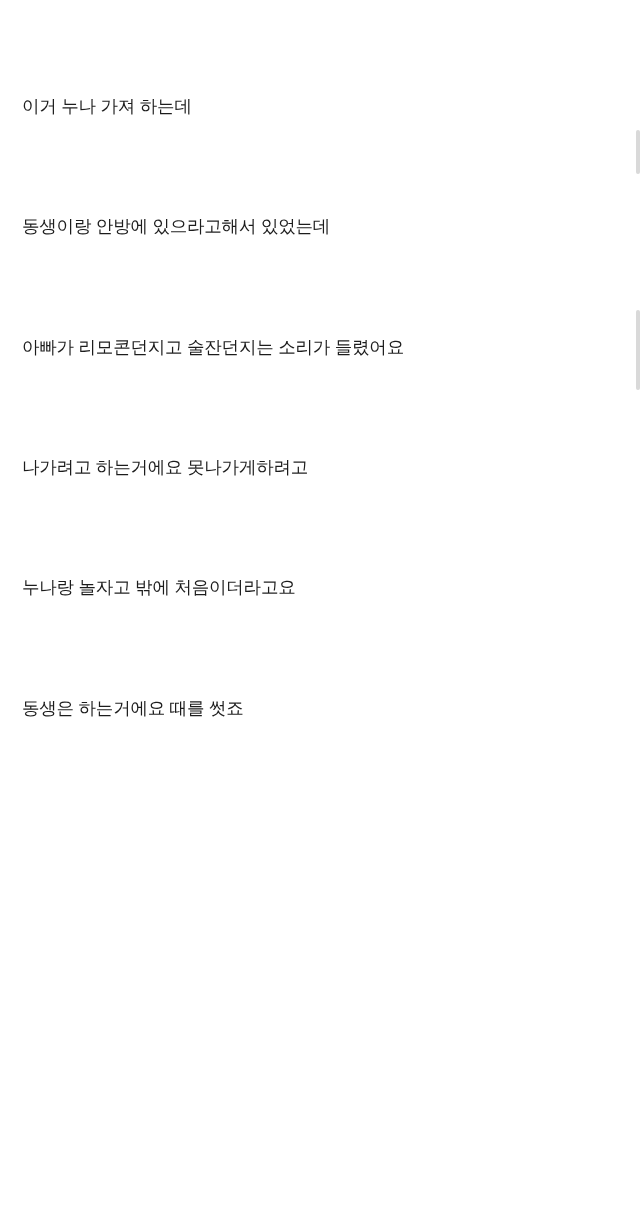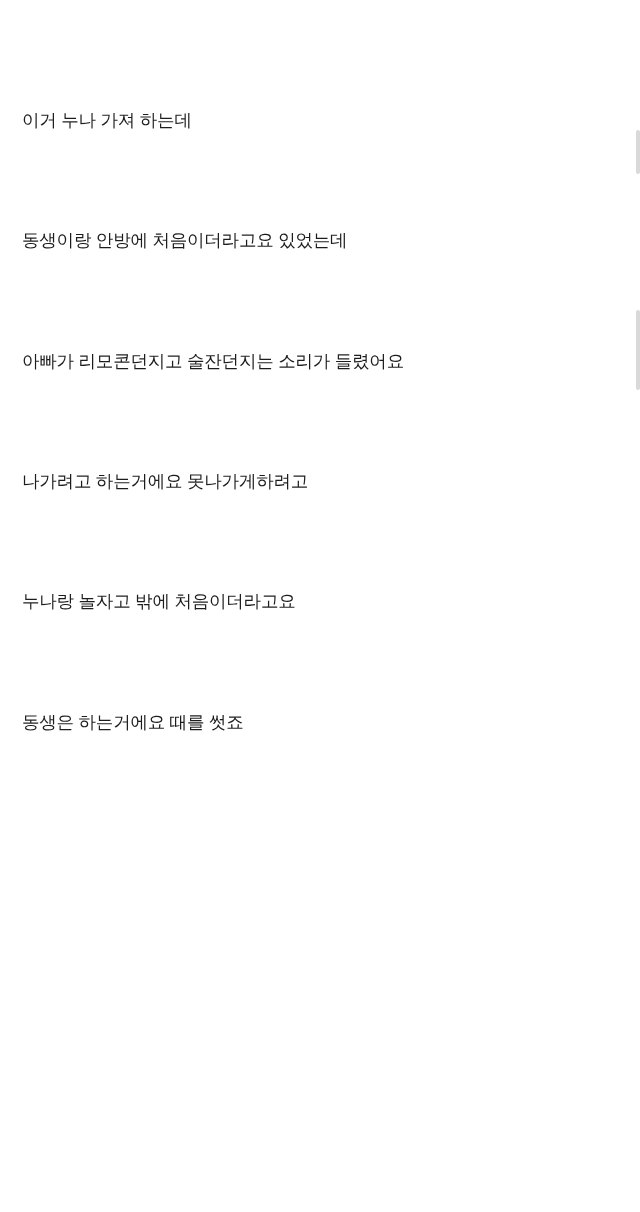--- a/index.html
+++ b/index.html
@@ -14,21 +14,21 @@
     color: #1b1b1b;
     position: relative;
     overflow: hidden;
   }
   #page {
     position: relative;
     width: 640px;
     height: 1212px;
     background: #ffffff;
     box-sizing: border-box;
-    padding: 20px 24px 10px 22px;
+    padding: 6px 24px 10px 22px;
   }
   .text-body {
     font-size: 17.5px;
     line-height: 40.1px;
     letter-spacing: -0.2px;
     color: #1c1c1c;
     white-space: pre-wrap;
     word-break: keep-all;
   }
   .text-body p {
@@ -54,21 +54,21 @@
   .edge-mark.m1 { top: 130px; height: 44px; }
   .edge-mark.m2 { top: 310px; height: 80px; }
 </style>
 </head>
 <body>
 
 <div id="page">
 
   <div class="text-body">
     <p>이거 누나 가져 하는데</p>
-    <p>동생이랑 안방에 처음이더라고요 있었는데</p>
+    <p>동생이랑 안방에 있으라고해서 있었는데</p>
     <p>아빠가 리모콘던지고 술잔던지는 소리가 들렸어요</p>
     <p>나가려고 하는거에요 못나가게하려고</p>
     <p>누나랑 놀자고 밖에 처음이더라고요</p>
     <p>동생은 하는거에요 때를 썻죠</p>
     
     
     
     
     
     

